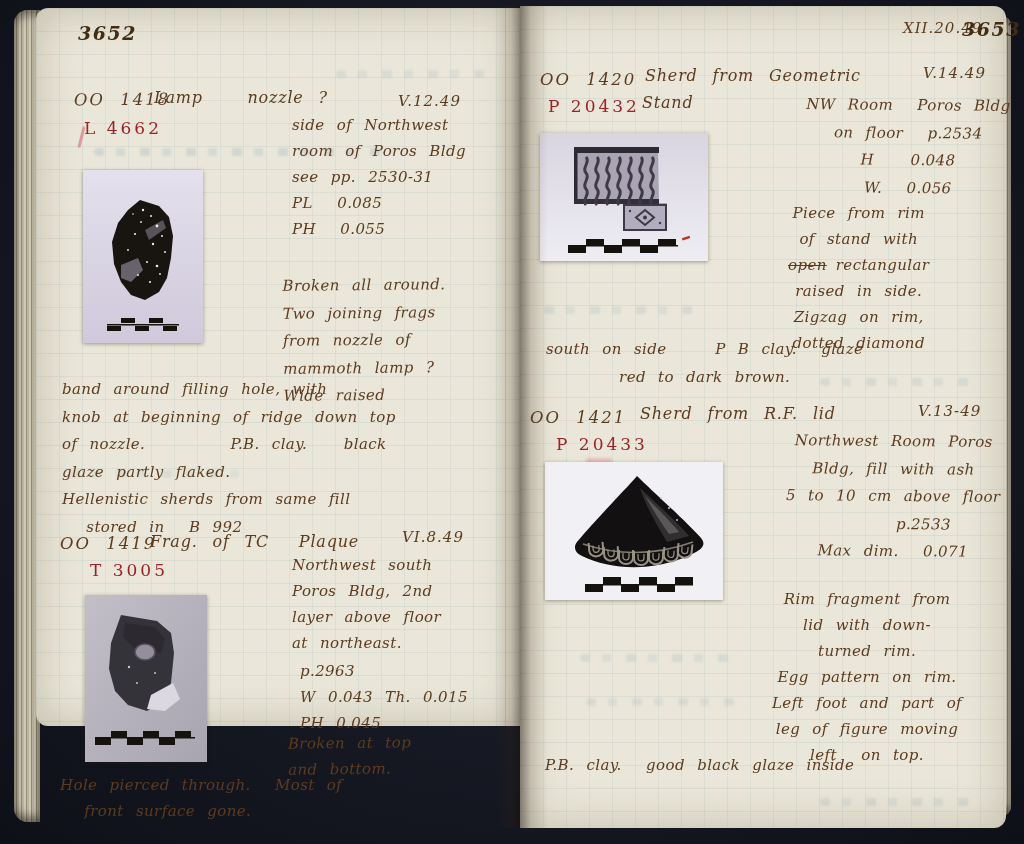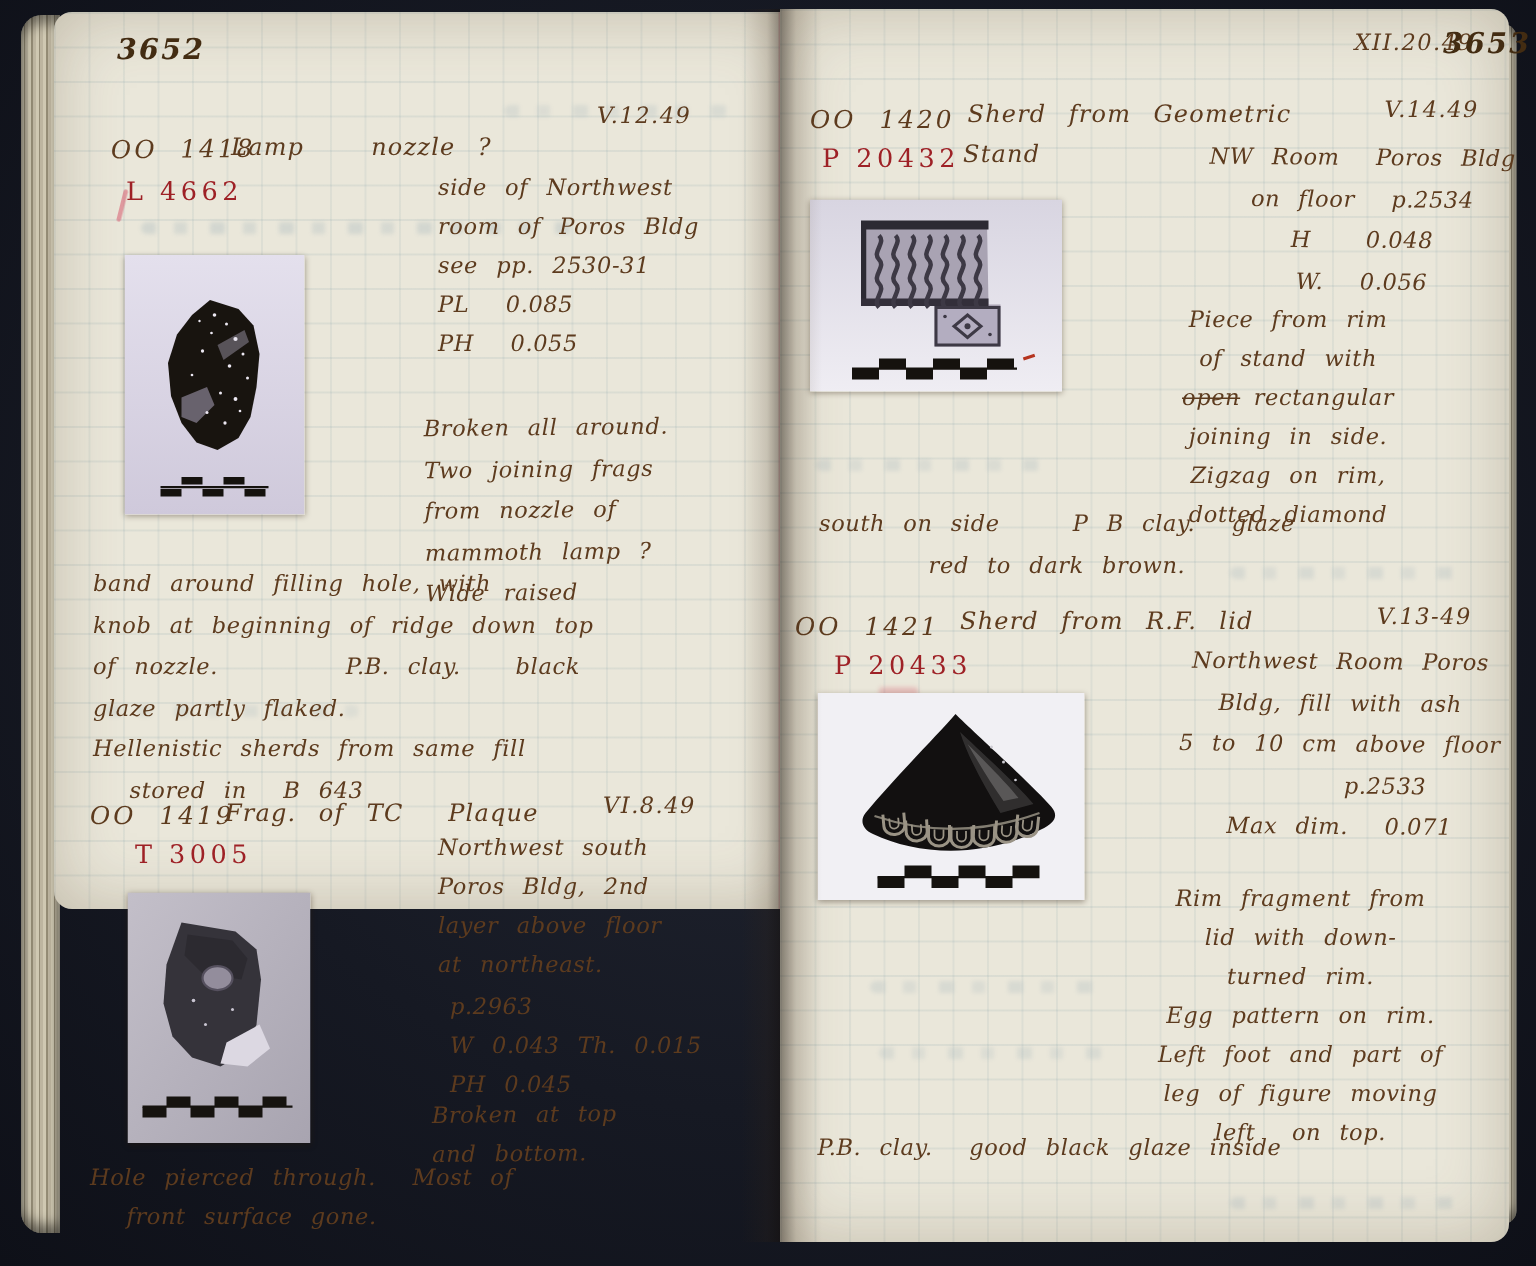--- a/index.html
+++ b/index.html
@@ -18,21 +18,21 @@
     background:repeating-linear-gradient(90deg,#d6d0bc 0 1px,#8f8874 1px 2px,#c4bda8 2px 4px);
     box-shadow:inset 0 6px 8px rgba(0,0,0,.4), inset 0 -6px 8px rgba(0,0,0,.45);}
   .page{
     position:absolute;background-color:#eae7da;
     background-image:
       linear-gradient(rgba(115,150,160,.13) 1px, transparent 1px),
       linear-gradient(90deg, rgba(115,150,160,.11) 1px, transparent 1px);
     background-size:23px 23px;
     box-shadow:inset 0 0 46px rgba(95,75,45,.28);
   }
-  .page-left{left:36px;top:8px;width:484px;height:598px;border-radius:12px 0 0 12px;padding-left:14px;}
+  .page-left{left:36px;top:8px;width:484px;height:718px;border-radius:12px 0 0 12px;}
   .page-right{left:520px;top:6px;width:486px;height:822px;border-radius:0 12px 12px 0;text-align:center;}
   .page-left::after{content:"";position:absolute;right:14px;top:0;bottom:0;width:1px;
     background:rgba(205,120,130,.35);}
   .gutter{position:absolute;left:494px;top:6px;width:54px;height:822px;pointer-events:none;
     background:linear-gradient(90deg, rgba(60,40,20,0) 0%, rgba(60,40,20,.16) 32%,
       rgba(25,16,8,.42) 50%, rgba(60,40,20,.16) 68%, rgba(60,40,20,0) 100%);}
   
   .hw,.hl{font-family:"DejaVu Serif",serif;font-style:italic;color:#5d3b1e;}
   .hw{position:absolute;white-space:pre;}
   .blk{position:absolute;}
@@ -63,21 +63,21 @@
 
 <div class="page page-left">
   <span class="hw pgnum" style="left:42px;top:14px">3652</span>
 
   <div class="g" style="left:58px;top:140px;width:300px"></div>
   <div class="g" style="left:300px;top:62px;width:150px;opacity:.28"></div>
   <div class="g" style="left:34px;top:462px;width:170px;opacity:.25"></div>
 
   <span class="hw cat tilt-l" style="left:38px;top:82px">OO 1418</span>
   <span class="hw ttl" style="left:118px;top:80px">Lamp   nozzle ?</span>
-  <span class="hw dt" style="left:362px;top:60px">V.12.49</span>
+  <span class="hw dt" style="left:362px;top:84px">V.12.49</span>
   <span class="hw inv" style="left:48px;top:110px">L 4662</span>
   <div class="redmark" style="left:44px;top:118px;width:3px;height:22px;transform:rotate(14deg)"></div>
 
   <div class="photo" style="left:47px;top:162px;width:120px;height:173px">
     <svg width="120" height="173" viewBox="0 0 120 173">
       <defs>
         <linearGradient id="p1bg" x1="0" y1="0" x2="0" y2="1">
           <stop offset="0" stop-color="#e4e0ed"></stop>
             <stop offset="1" stop-color="#cfc9db"></stop>
         </linearGradient>
@@ -129,21 +129,21 @@
     <div class="hl">mammoth lamp ?</div>
     <div class="hl">Wide raised</div>
   </div>
 
   <div class="blk lh27" style="left:26px;top:368px">
     <div class="hl">band around filling hole, with</div>
     <div class="hl">knob at beginning of ridge down top</div>
     <div class="hl">of nozzle.       P.B. clay.   black</div>
     <div class="hl">glaze partly flaked.</div>
     <div class="hl">Hellenistic sherds from same fill</div>
-    <div class="hl">  stored in  B 643</div>
+    <div class="hl">  stored in  B 992</div>
   </div>
 
   <span class="hw cat" style="left:24px;top:526px">OO 1419</span>
   <span class="hw ttl" style="left:114px;top:524px">Frag. of TC  Plaque</span>
   <span class="hw dt" style="left:366px;top:520px">VI.8.49</span>
   <span class="hw inv" style="left:54px;top:552px">T 3005</span>
 
   <div class="photo" style="left:49px;top:587px;width:122px;height:167px">
     <svg width="122" height="167" viewBox="0 0 122 167">
       <defs>
@@ -252,21 +252,21 @@
   <div class="blk lh27 tilt-r" style="left:286px;top:86px">
     <div class="hl">NW Room  Poros Bldg</div>
     <div class="hl">on floor  p.2534</div>
     <div class="hl">H   0.048</div>
     <div class="hl">W.  0.056</div>
   </div>
   <div class="blk lh26" style="left:268px;top:194px">
     <div class="hl">Piece from rim</div>
     <div class="hl">of stand with</div>
     <div class="hl"><span class="strike">open</span><span>rectangular</span></div>
-    <div class="hl">joining in side.</div>
+    <div class="hl">raised in side.</div>
     <div class="hl">Zigzag on rim,</div>
     <div class="hl">dotted diamond</div>
   </div>
   <div class="blk lh27" style="left:26px;top:330px">
     <div class="hl">south on side    P B clay.  glaze</div>
     <div class="hl">red to dark brown.</div>
   </div>
 
   <span class="hw cat" style="left:10px;top:402px">OO 1421</span>
   <span class="hw ttl" style="left:120px;top:398px">Sherd from R.F. lid</span>

